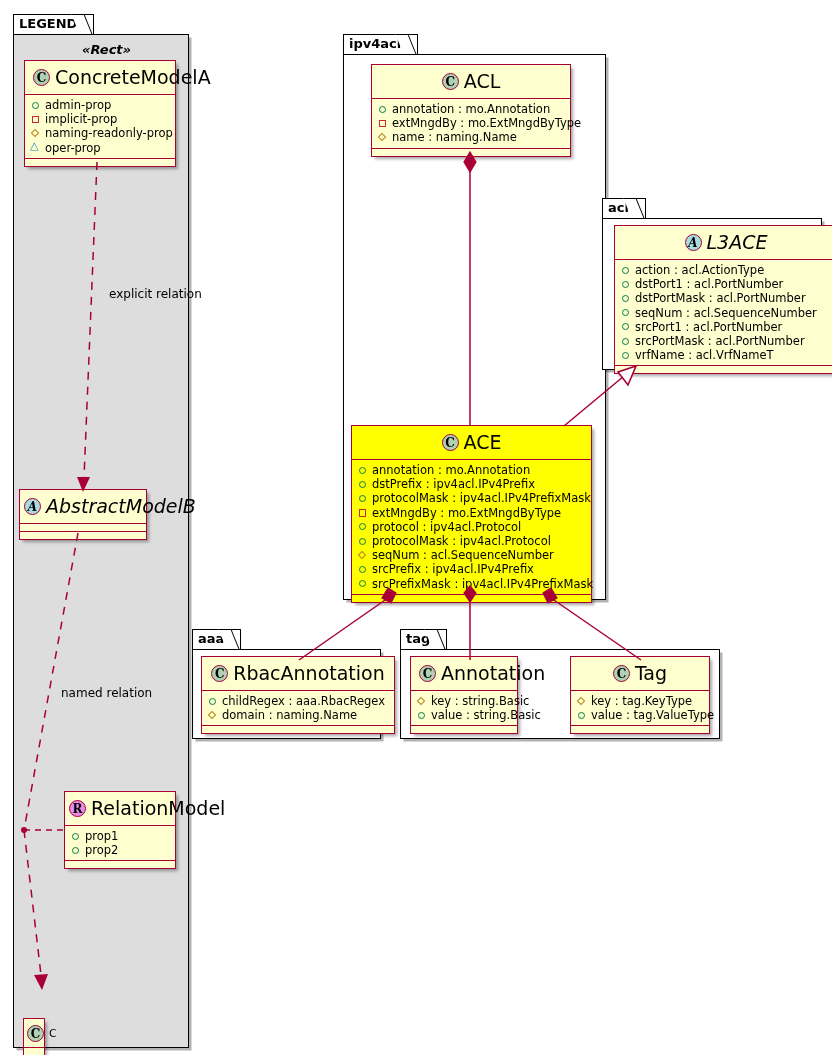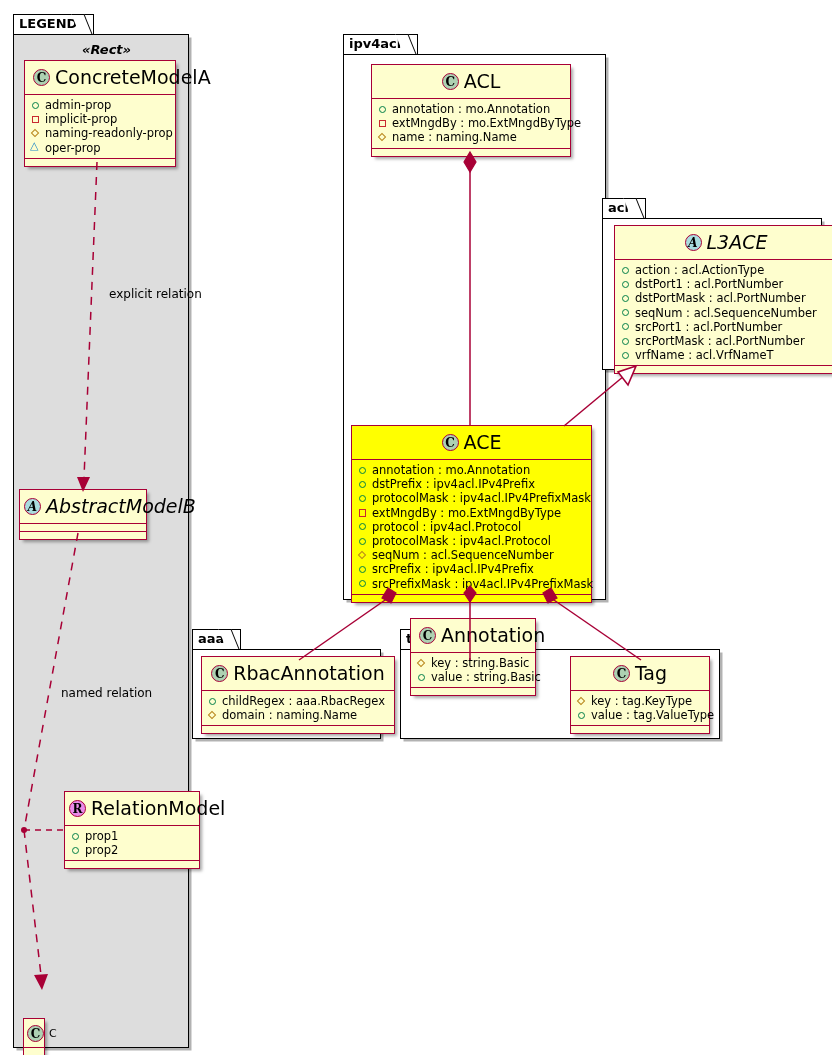--- a/index.html
+++ b/index.html
@@ -282,21 +282,21 @@
   <div class="cls" style="left:19px; top:489px; width:128px;">
     <div class="cls-head" style="padding-left:4px; text-align:left;">
       <span class="stereo stereo-A">A</span><span class="cls-name abstract">AbstractModelB</span>
     </div>
     <div class="cls-attrs" style="height:7px; padding:0;"></div>
     <div class="cls-methods"></div>
   </div>
 
   <div class="edge-label" style="left:61px; top:686px;">named relation</div>
 
-  <div class="cls" style="left:64px; top:791px; width:136px;">
+  <div class="cls" style="left:64px; top:791px; width:112px;">
     <div class="cls-head" style="padding-left:4px; text-align:left;">
       <span class="stereo stereo-R">R</span><span class="cls-name">RelationModel</span>
     </div>
     <div class="cls-attrs">
       <div class="attr">
           <span class="gly gly-circle"></span>
           <span class="attr-text">prop1</span>
         </div>
       <div class="attr">
           <span class="gly gly-circle"></span>
@@ -455,21 +455,21 @@
     <div class="cls-methods"></div>
   </div>
 
   <div class="pkg" style="left:400px; top:629px; width:320px; height:110px;">
     <div class="pkg-tab">
       <span>tag</span>
     </div>
     <div class="pkg-body" style="top:20px; width:320px; height:90px;"></div>
   </div>
 
-  <div class="cls" style="left:410px; top:618px; width:126px;">
+  <div class="cls" style="left:410px; top:656px; width:108px;">
     <div class="cls-head">
       <span class="stereo stereo-C">C</span><span class="cls-name">Annotation</span>
     </div>
     <div class="cls-attrs">
       <div class="attr">
           <span class="gly gly-diamond"></span>
           <span class="attr-text">key : string.Basic</span>
         </div>
       <div class="attr">
           <span class="gly gly-circle"></span>

